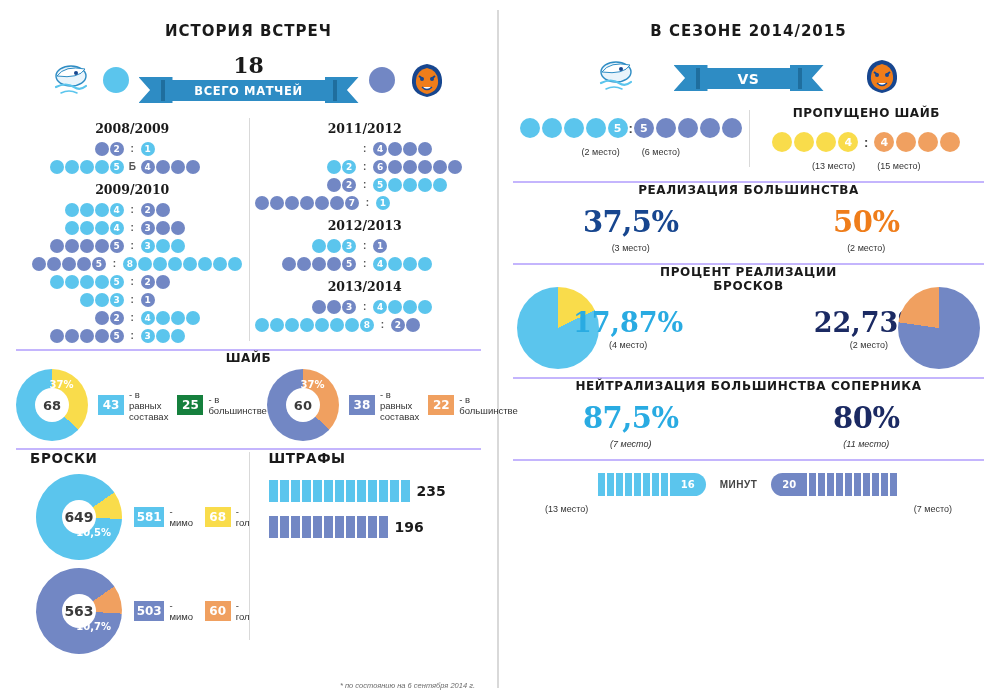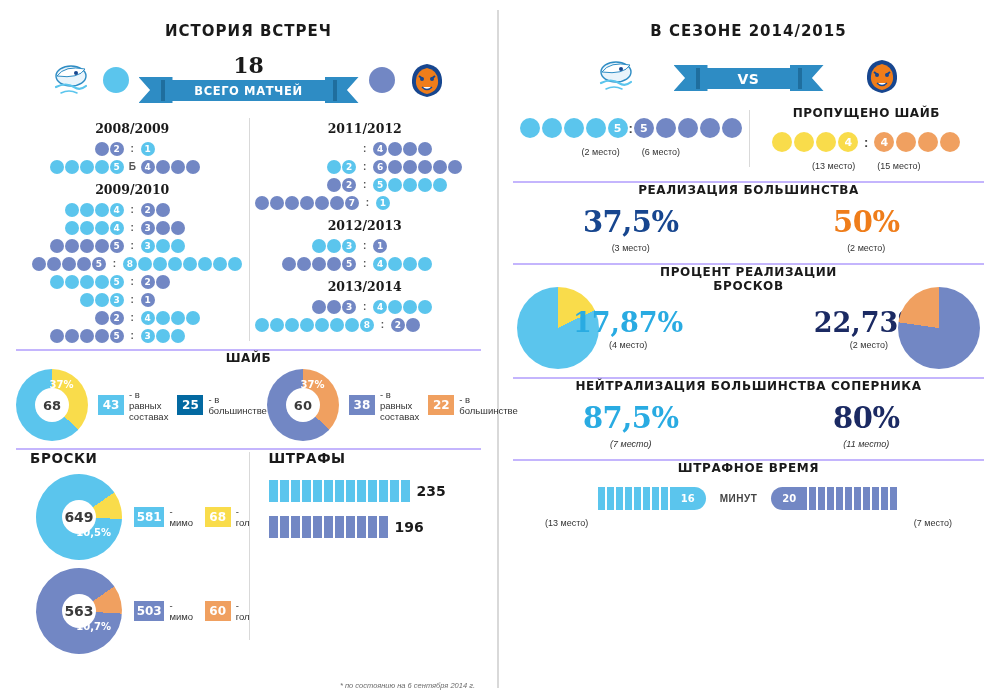--- a/index.html
+++ b/index.html
@@ -469,21 +469,21 @@
             <div class="donut" style="background: conic-gradient(rgb(249, 220, 75) 0deg, rgb(249, 220, 75) 133.2deg, rgb(91, 197, 237) 133.2deg, rgb(91, 197, 237) 360deg);">
               <div class="hole">68</div>
               <div class="pct">37%</div>
             </div>
             <div class="legend">
               <div class="leg">
                 <div class="sw" style="background: rgb(91, 197, 237);">43</div>
                 <div class="lbl">- в равных составах</div>
               </div>
               <div class="leg">
-                <div class="sw" style="background: #0369a1;">25</div>
+                <div class="sw" style="background: #15803d;">25</div>
                 <div class="lbl">- в большинстве</div>
               </div>
             </div>
           </div>
           <div class="donut-unit">
             <div class="donut" style="background: conic-gradient(rgb(240, 160, 96) 0deg, rgb(240, 160, 96) 133.2deg, rgb(114, 135, 196) 133.2deg, rgb(114, 135, 196) 360deg);">
               <div class="hole">60</div>
               <div class="pct">37%</div>
             </div>
             <div class="legend">
@@ -700,21 +700,20 @@
           <div class="p ital">(7 место)</div>
         </div>
         <div class="bigpct">
           <div class="v" style="color:#1B2A63">80%</div>
           <div class="p ital">(11 место)</div>
         </div>
       </div>
     </div>
 
     <div class="band" style="margin-top:10px">
-      <div class="band-title">ШТРАФНОЕ ВРЕМЯ</div>
       <div class="timerow" id="timeRow">
           <div class="tbar">
             <div class="tseg" style="background: rgb(91, 197, 237);"></div>
             <div class="tseg" style="background: rgb(91, 197, 237);"></div>
             <div class="tseg" style="background: rgb(91, 197, 237);"></div>
             <div class="tseg" style="background: rgb(91, 197, 237);"></div>
             <div class="tseg" style="background: rgb(91, 197, 237);"></div>
             <div class="tseg" style="background: rgb(91, 197, 237);"></div>
             <div class="tseg" style="background: rgb(91, 197, 237);"></div>
             <div class="tseg" style="background: rgb(91, 197, 237);"></div>

